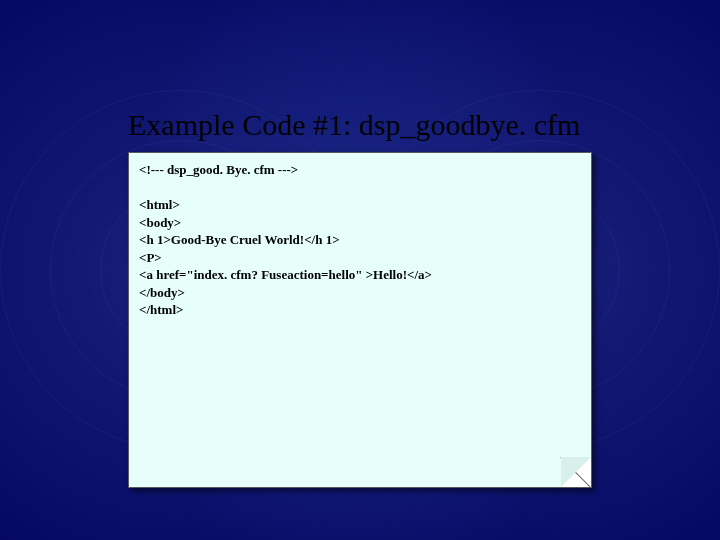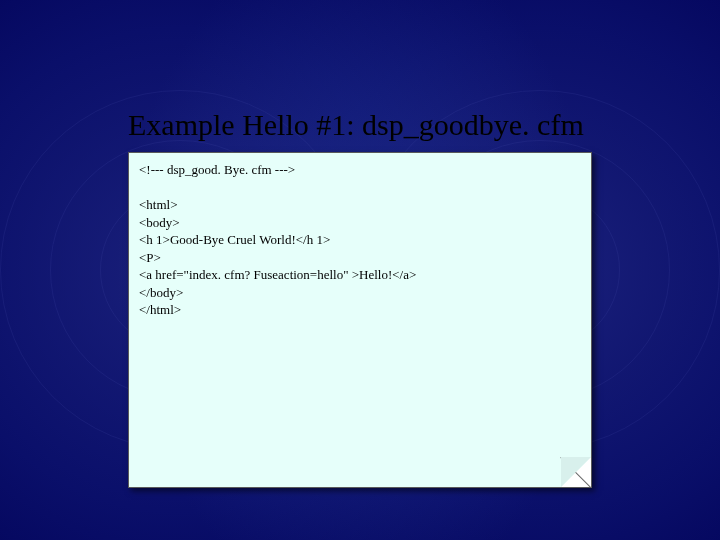--- a/index.html
+++ b/index.html
@@ -30,20 +30,21 @@
   .codebox {
     position: absolute;
     top: 152px;
     left: 128px;
     width: 464px;
     height: 336px;
     background: #e6fffa;
     border: 1px solid #5a5a5a;
     box-shadow: 3px 3px 6px rgba(0,0,0,0.55);
     padding: 8px 10px;
+    font-weight: bold;
   }
   .codebox pre {
     font-family: "Times New Roman", Times, serif;
     font-size: 13px;
     line-height: 1.35;
     color: #000;
     white-space: pre-wrap;
   }
   .pagecurl {
     position: absolute;
@@ -81,21 +82,21 @@
 </head>
 <body>
 
 <div class="swirl" style="width:360px;height:360px;left:0px;top:90px"></div>
 <div class="swirl" style="width:260px;height:260px;left:50px;top:140px"></div>
 <div class="swirl" style="width:160px;height:160px;left:100px;top:190px"></div>
 <div class="swirl" style="width:360px;height:360px;left:360px;top:90px"></div>
 <div class="swirl" style="width:260px;height:260px;left:410px;top:140px"></div>
 <div class="swirl" style="width:160px;height:160px;left:460px;top:190px"></div>
 
-<h1 class="title">Example Hello #1: dsp_goodbye. cfm</h1>
+<h1 class="title">Example Code #1: dsp_goodbye. cfm</h1>
 
 <div class="codebox">
 <pre><span>&lt;!--- dsp_good. Bye. cfm ---&gt;</span>
 <span></span>
 <span>&lt;html&gt;</span>
 <span>&lt;body&gt;</span>
 <span>&lt;h 1&gt;Good-Bye Cruel World!&lt;/h 1&gt;</span>
 <span>&lt;P&gt;</span>
 <span>&lt;a href="index. cfm? Fuseaction=hello" &gt;Hello!&lt;/a&gt;</span>
 <span>&lt;/body&gt;</span>

